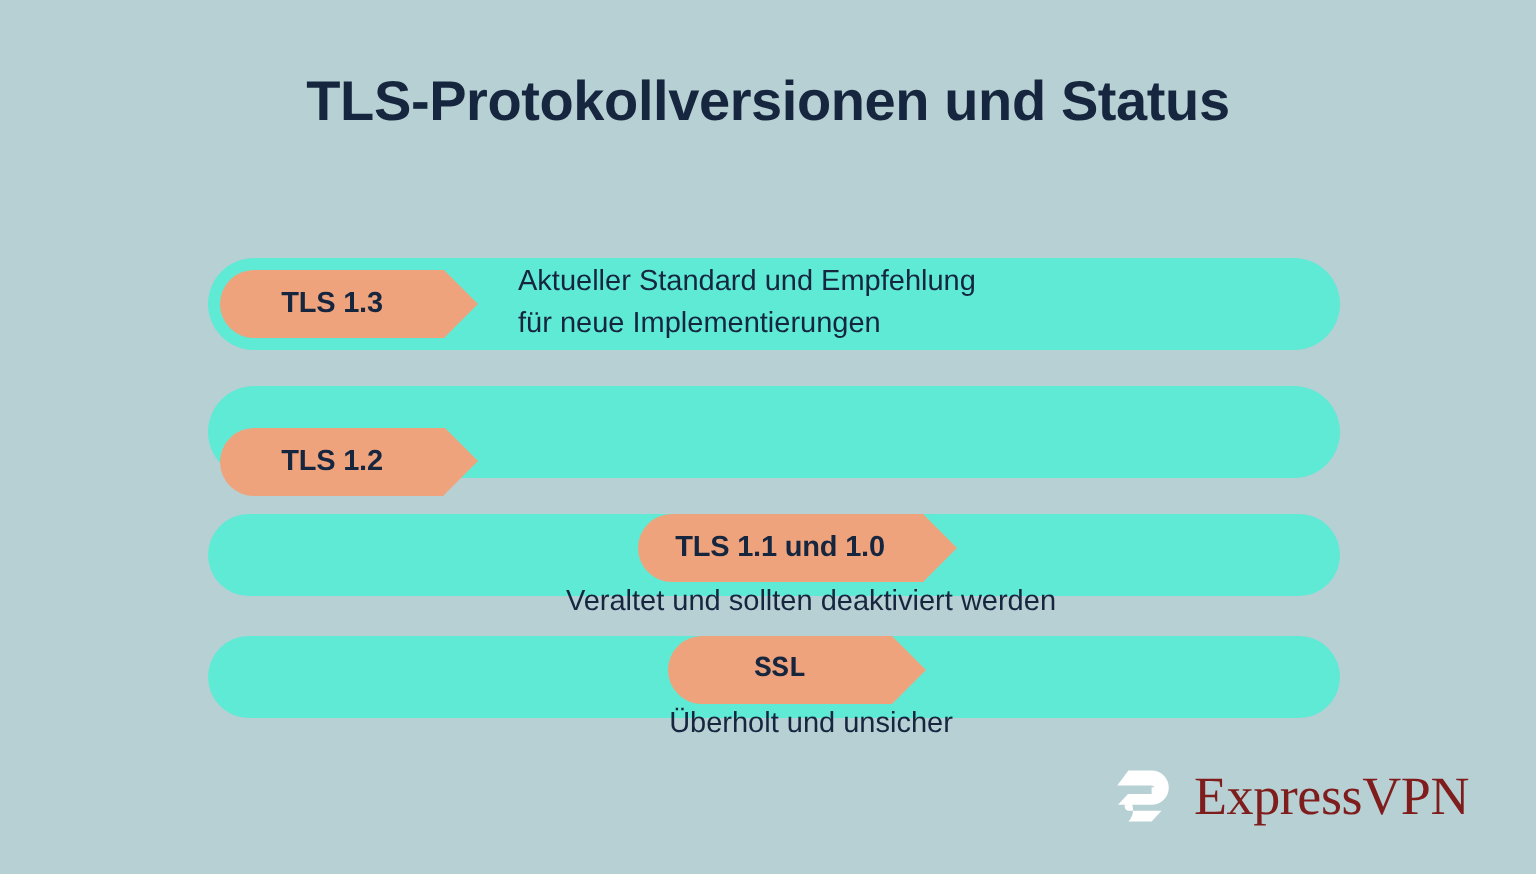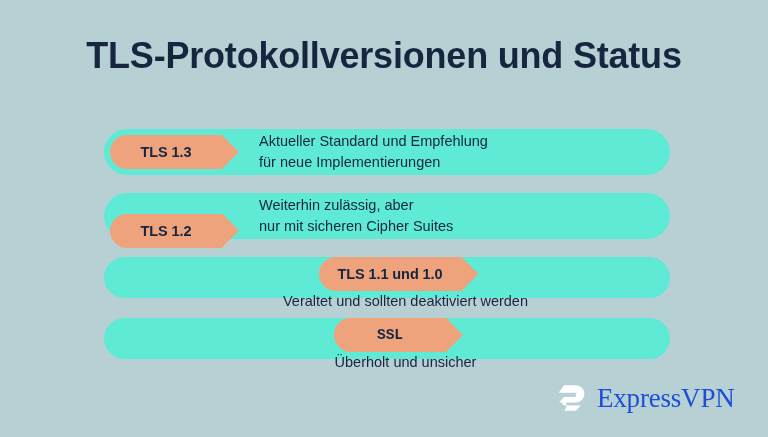--- a/index.html
+++ b/index.html
@@ -20,21 +20,21 @@
     inset: 0;
     background: #b7d0d4;
   }
 
   .page-title {
     position: absolute;
     top: 36px;
     left: 0;
     width: 768px;
     text-align: center;
-    font-size: 36px;
+    font-size: 28px;
     font-weight: bold;
     color: #16263f;
     letter-spacing: -0.2px;
     line-height: 1.1;
   }
 
   .rows {
     position: absolute;
     top: 129px;
     left: 104px;
@@ -115,21 +115,21 @@
     gap: 10px;
   }
 
   .logo-mark {
     width: 34px;
     height: 32px;
     flex: 0 0 auto;
   }
 
   .logo-text {
-    color: #1d4ed8;
+    color: #7f1d1d;
     font-family: "Liberation Serif", serif;
     font-size: 27px;
     letter-spacing: -0.2px;
     line-height: 1;
   }
 </style>
 </head>
 <body>
 
 <div class="infographic">
@@ -139,22 +139,20 @@
   <div class="rows">
 
     <div class="row row-tall">
       <div class="tag tag-w1">TLS 1.3</div>
       <div class="desc">Aktueller Standard und Empfehlung
 für neue Implementierungen</div>
     </div>
 
     <div class="row row-tall">
       <div class="tag tag-w2">TLS 1.2</div>
-      <div class="desc">Weiterhin zulässig, aber
-nur mit sicheren Cipher Suites</div>
     </div>
 
     <div class="row row-short">
       <div class="tag tag-w3">TLS 1.1 und 1.0</div>
       <div class="desc">Veraltet und sollten deaktiviert werden</div>
     </div>
 
     <div class="row row-short">
       <div class="tag tag-w4">SSL</div>
       <div class="desc">Überholt und unsicher</div>

